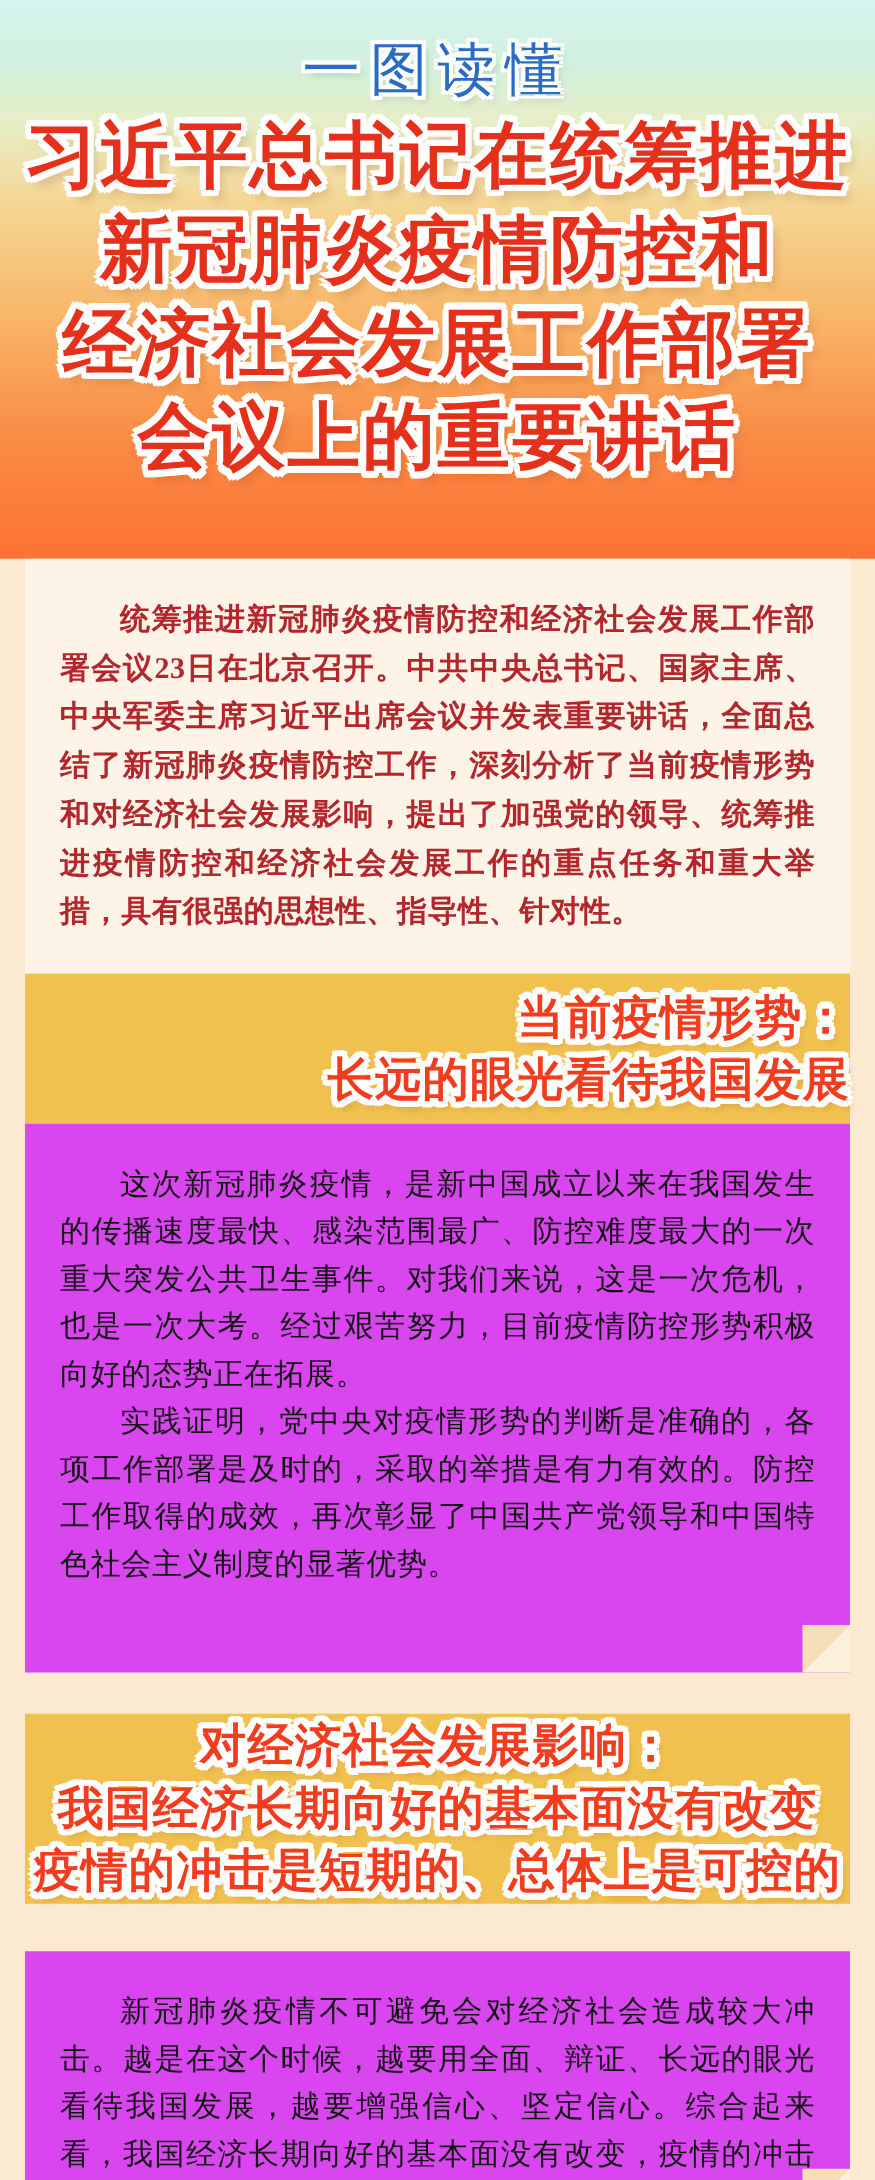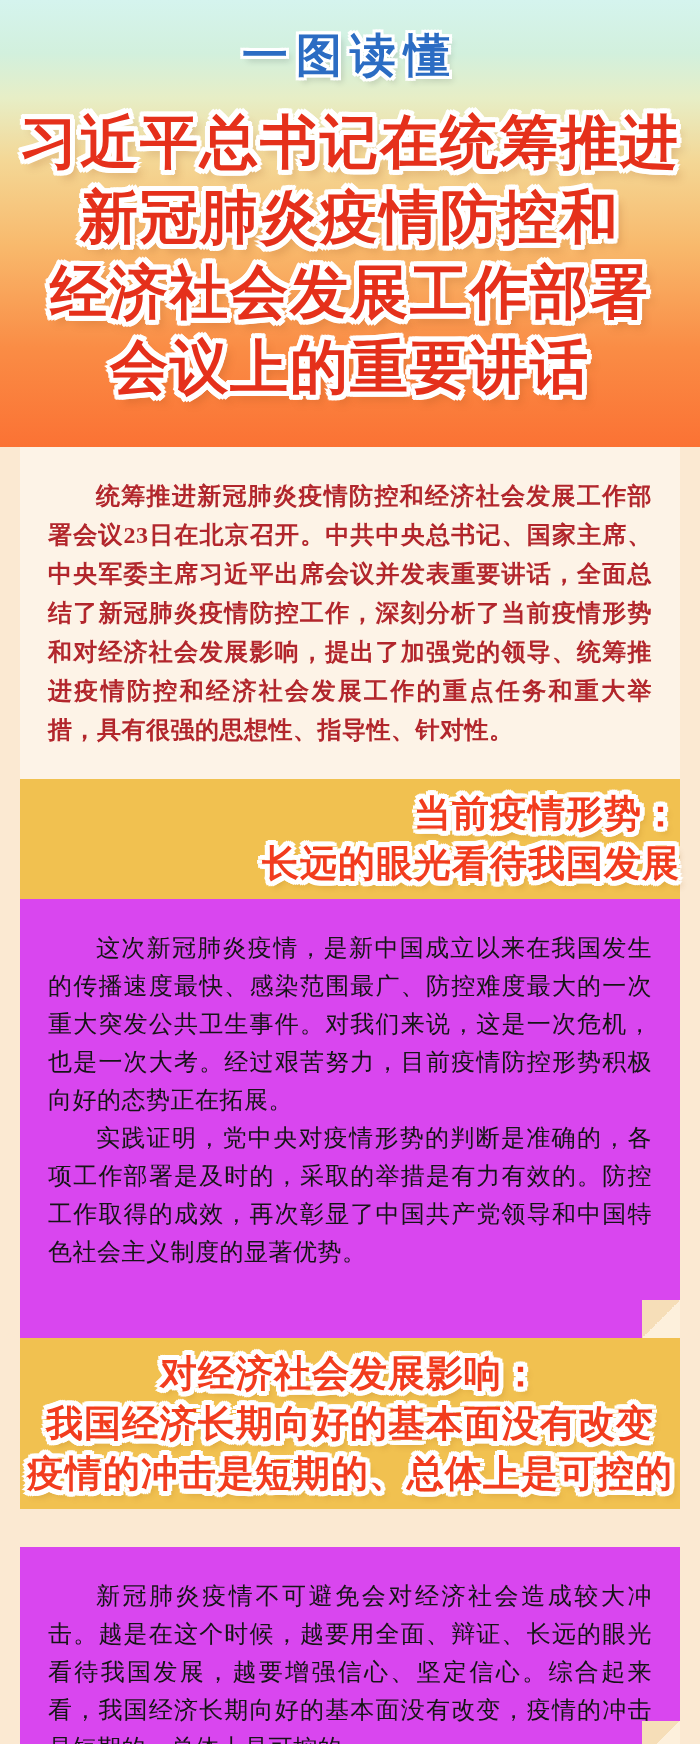--- a/index.html
+++ b/index.html
@@ -16,31 +16,30 @@
   .header {
     height:447px;
     background:linear-gradient(180deg,
       #d5f4ee 0%, #d2f0dd 12%, #e7eec6 22%, #f4d795 36%,
       #f8b96c 55%, #fa8c45 78%, #fb7234 100%);
     text-align:center;
   }
   .badge {
     padding-top:25px;
     font-size:46px;
-    font-weight:bold;
+    font-weight:normal;
     letter-spacing:8px;
     color:#2b6cc3;
     text-shadow:
       -3px -3px 0 #fff, 3px -3px 0 #fff, -3px 3px 0 #fff, 3px 3px 0 #fff,
       -3px 0 0 #fff, 3px 0 0 #fff, 0 -3px 0 #fff, 0 3px 0 #fff,
       4px 5px 6px rgba(0,0,0,0.18);
   }
   .main-title {
-    margin-top:18px;
-    font-family:Liberation Serif, serif;
+    font-family:Liberation Sans, sans-serif;
     font-weight:900;
     font-size:58px;
     line-height:75px;
     letter-spacing:2px;
     color:#e5301b;
     text-shadow:
       -4px -4px 0 #fff, 4px -4px 0 #fff, -4px 4px 0 #fff, 4px 4px 0 #fff,
       -5px 0 0 #fff, 5px 0 0 #fff, 0 -5px 0 #fff, 0 5px 0 #fff,
       -3px -5px 0 #fff, 3px -5px 0 #fff, -3px 5px 0 #fff, 3px 5px 0 #fff,
       6px 8px 8px rgba(150,70,20,0.28);
@@ -63,21 +62,21 @@
     font-family:Liberation Serif, serif;
   }
   .banner {
     background:#f1c150;
     text-align:center;
     display:flex;
     flex-direction:column;
     justify-content:center;
   }
   .banner-1 { height:120px;align-items:flex-end; }
-  .banner-2 { height:171px; }
+  .banner-2 { height:152px;margin-top:33px; }
   .banner .bl {
     font-size:37px;
     font-weight:bold;
     letter-spacing:1px;
     line-height:50px;
     color:#f23c1e;
     text-shadow:
       -4px -4px 0 #fff, 4px -4px 0 #fff, -4px 4px 0 #fff, 4px 4px 0 #fff,
       -5px 0 0 #fff, 5px 0 0 #fff, 0 -5px 0 #fff, 0 5px 0 #fff,
       -2px -5px 0 #fff, 2px -5px 0 #fff, -2px 5px 0 #fff, 2px 5px 0 #fff,

